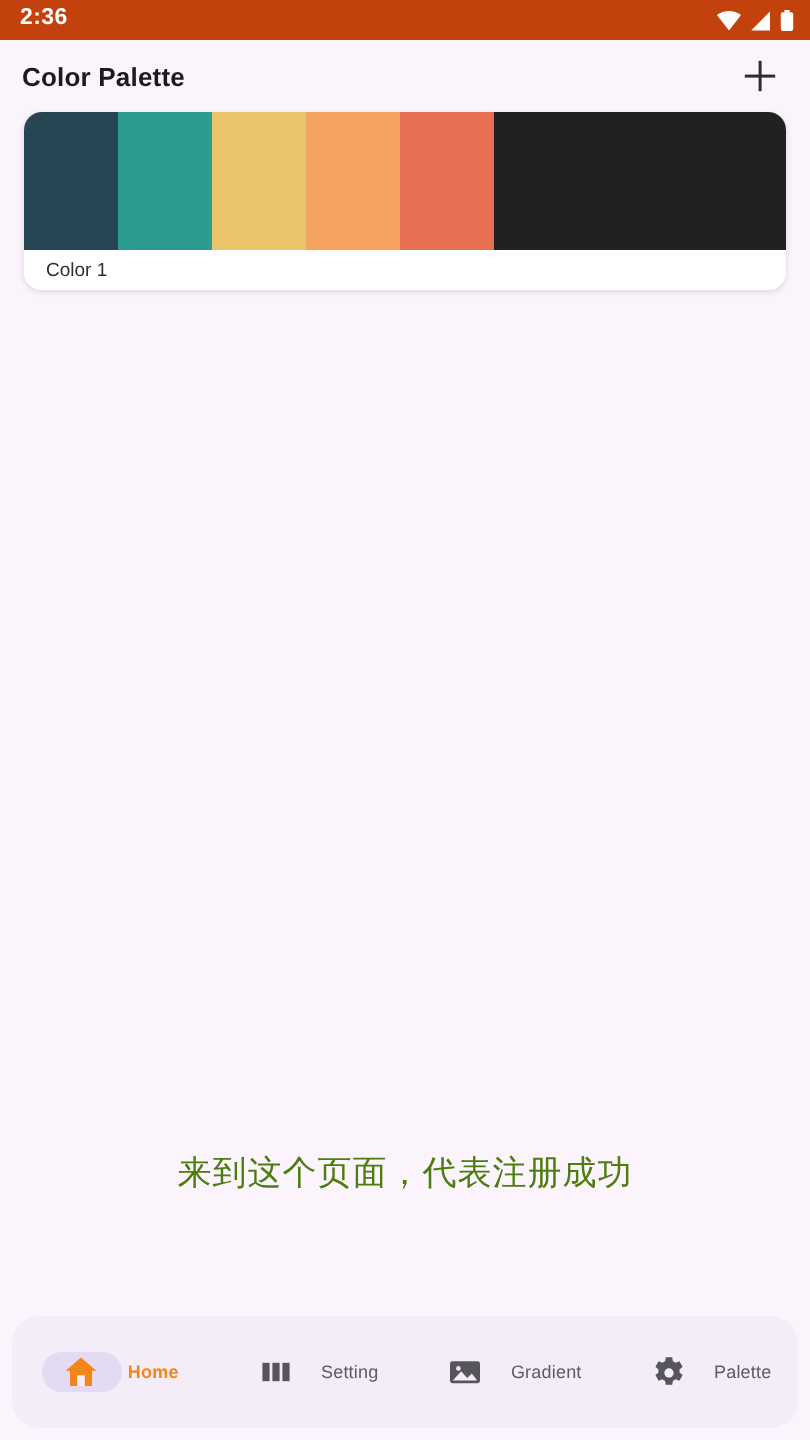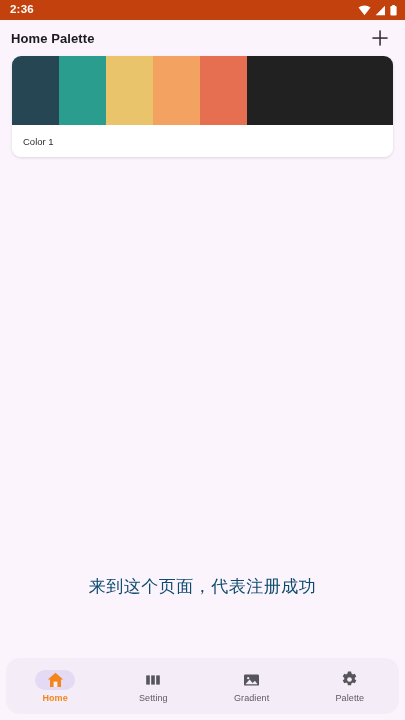--- a/index.html
+++ b/index.html
@@ -81,21 +81,21 @@
     display: flex;
     height: 69px;
     width: 100%;
   }
   .swatch {
     height: 100%;
   }
   .swatch.fixed { width: 47px; flex: 0 0 47px; }
   .swatch.fill  { flex: 1 1 auto; }
   .palette-label {
-    height: 32px;
+    height: 20px;
     display: flex;
     align-items: center;
     padding-left: 11px;
     font-size: 9.5px;
     color: #2f2f33;
     background: #ffffff;
   }
 
   
   .center-message {
@@ -119,21 +119,20 @@
     height: 56px;
     background: #f4ecf6;
     border-radius: 14px;
     display: flex;
     align-items: center;
     justify-content: space-around;
   }
   .nav-item {
     flex: 1 1 0;
     display: flex;
-    flex-direction: column;
     align-items: center;
     justify-content: center;
     gap: 3px;
     cursor: pointer;
     height: 100%;
   }
   .nav-icon-wrap {
     width: 40px;
     height: 20px;
     border-radius: 10px;
@@ -174,21 +173,21 @@
     <span>
       <svg width="7" height="11" viewBox="0 0 7 11">
           <rect x="2.2" y="0" width="2.6" height="1.2" fill="#ffffff"></rect>
           <rect x="0.4" y="1.1" width="6.2" height="9.4" rx="1.1" fill="#ffffff"></rect>
         </svg>
     </span>
   </span>
 </div>
 
 <div class="app-bar">
-  <span class="app-title">Home Palette</span>
+  <span class="app-title">Color Palette</span>
   <button class="add-btn">
     <span>
       <svg width="18" height="18" viewBox="0 0 18 18">
         <rect x="8.3" y="1.4" width="1.5" height="15.2" fill="#2b2b30"></rect>
         <rect x="1.4" y="8.3" width="15.2" height="1.5" fill="#2b2b30"></rect>
       </svg>
     </span>
   </button>
 </div>
 
@@ -202,21 +201,21 @@
       <div class="swatch fixed" style="background:#F4A261"></div>
       <div class="swatch fixed" style="background:#E76F51"></div>
       <div class="swatch fill" style="background:#212121"></div>
     </div>
     <div class="palette-label">Color 1</div>
   </div>
 
 
 </div>
 
-<div class="center-message" style="color: #0c4a6e;">来到这个页面，代表注册成功</div>
+<div class="center-message" style="color: #4d7c0f;">来到这个页面，代表注册成功</div>
 
 <div class="bottom-nav">
 
   <div class="nav-item active">
     <span class="nav-icon-wrap">
       <svg width="17" height="16" viewBox="0 0 17 16">
         <path d="M8.5 0.8 L16.2 7.4 L14 7.4 L14 15 L3 15 L3 7.4 L0.8 7.4 Z" fill="#F3861B"></path>
         <rect x="6.6" y="9.6" width="3.8" height="5.4" fill="#f4ecf6"></rect>
       </svg>
     </span>

